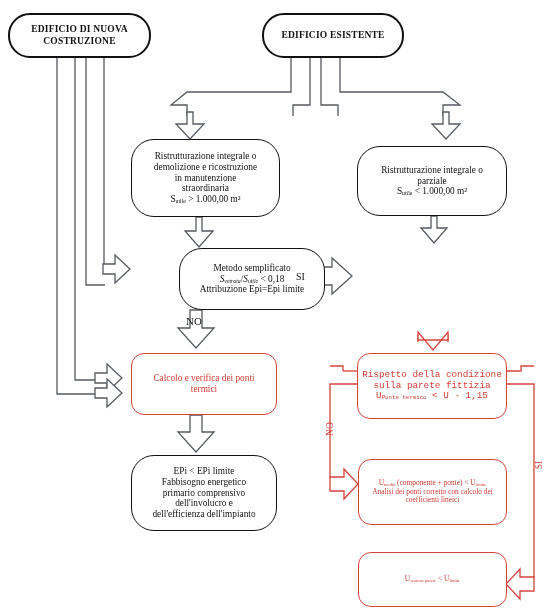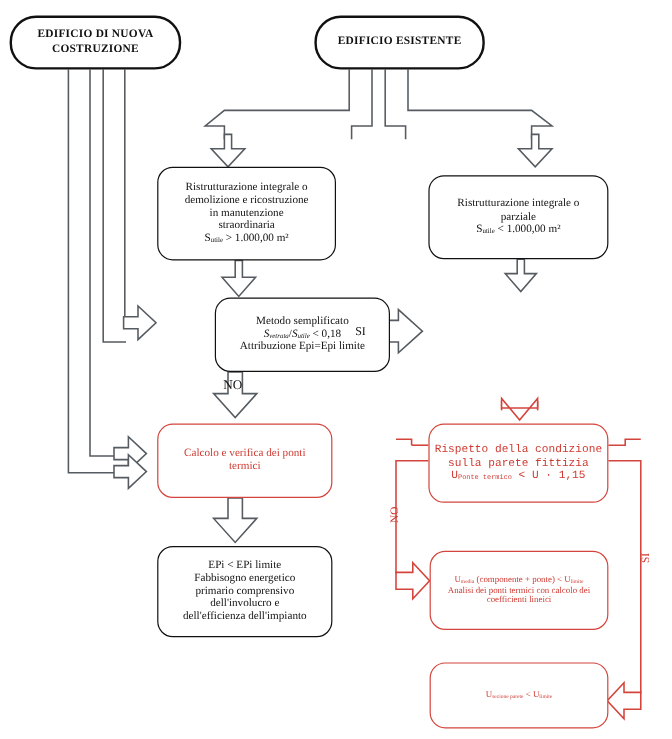--- a/index.html
+++ b/index.html
@@ -4,21 +4,21 @@
 <style>
   html,body{margin:0;padding:0;background:#ffffff;}
   body{width:560px;height:616px;position:relative;overflow:hidden;
        font-family:"Liberation Serif","DejaVu Serif",serif;}
   #canvas{position:absolute;left:0;top:0;width:560px;height:616px;}
   svg.layer{position:absolute;left:0;top:0;width:560px;height:616px;pointer-events:none;}
   .node{position:absolute;box-sizing:border-box;display:flex;align-items:center;
         justify-content:center;text-align:center;}
   .node .txt{display:block;width:100%;line-height:1.18;}
   
-  .blk{border:1.6px solid #111111;border-radius:13px;background:#fff;color:#111111;}
+  .blk{border:1.6px solid #111111;border-radius:23px;background:#fff;color:#111111;}
   .blk.term{border-width:2.4px;border-radius:22px;font-weight:bold;letter-spacing:.2px;}
   
   .red{border:1.6px solid #d4443c;border-radius:13px;background:#fff;color:#cf3b33;}
   .lbl{position:absolute;font-size:10px;color:#111;}
   .vlbl{position:absolute;color:#cf3b33;font-size:9.5px;
         transform:rotate(-90deg);transform-origin:center center;}
   sub{font-size:.62em;vertical-align:-.18em;}
   .ital{font-style:italic;}
 </style>
 </head>
@@ -145,21 +145,21 @@
       <span>Fabbisogno energetico</span><br>
       <span>primario comprensivo</span><br>
       <span>dell'involucro e</span><br>
       <span>dell'efficienza dell'impianto</span>
     </span>
   </div>
 
   <div class="node red" style="left:358px;top:459px;width:149px;height:66px;font-size:7.4px;">
     <span class="txt">
       <span><span>U</span><sub>media</sub><span> (componente + ponte)  &lt; U</span><sub>limite</sub></span><br>
-      <span>Analisi dei ponti termici con calcolo dei</span><br>
+      <span>Analisi dei ponti corretto con calcolo dei</span><br>
       <span>coefficienti lineici</span>
     </span>
   </div>
 
   <div class="node red" style="left:358px;top:552px;width:149px;height:55px;font-size:7.4px;">
     <span class="txt">
       <span><span>U</span><sub>sezione parete</sub><span>  &lt; U</span><sub>limite</sub></span>
     </span>
   </div>
 

